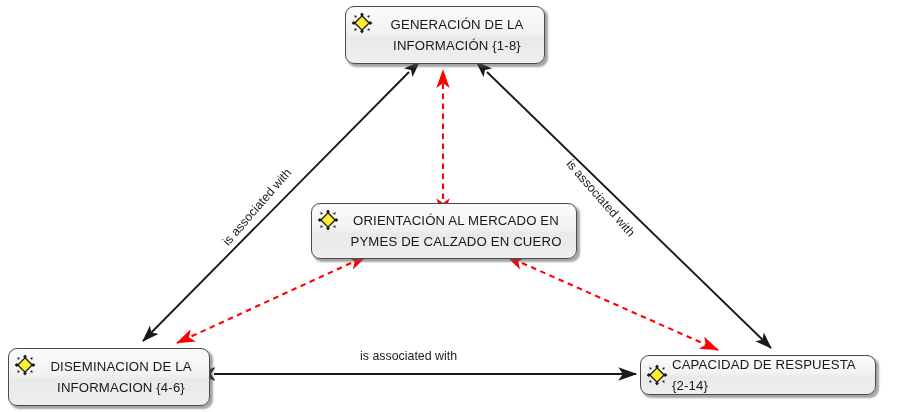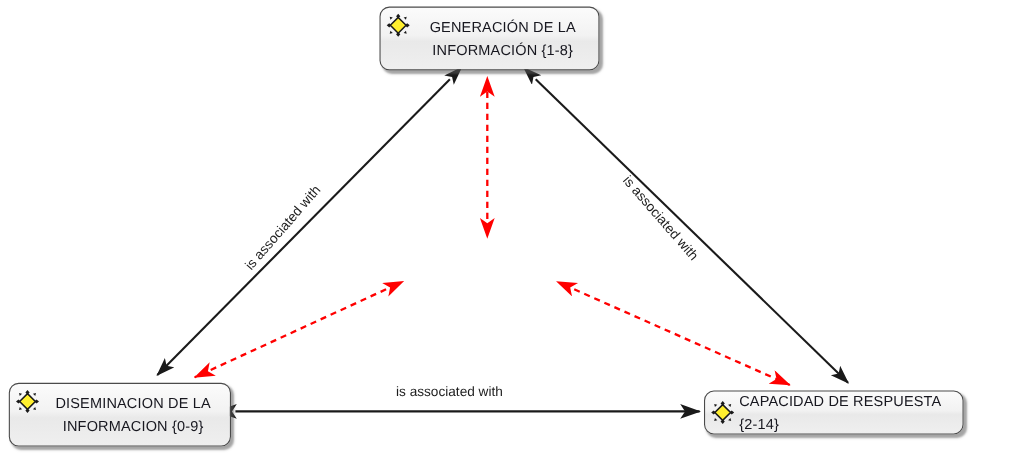--- a/index.html
+++ b/index.html
@@ -120,37 +120,54 @@
         <path d="M20.4 3.6 L19.7 6.6 L17.4 4.3 Z"></path>
         <path d="M3.6 20.4 L4.3 17.4 L6.6 19.7 Z"></path>
         <path d="M20.4 20.4 L17.4 19.7 L19.7 17.4 Z"></path>
       </g>
       <path d="M12 4.2 L19.8 12 L12 19.8 L4.2 12 Z" fill="#ffef2e" stroke="#1a1a1a" stroke-width="1.5"></path>
     </svg>
     <div class="node-label">GENERACIÓN DE LA
 INFORMACIÓN {1-8}</div>
   </div>
 
+  <div class="node" style="left:311px; top:203px; width:266px; height:56px;">
+    <svg class="node-icon" viewBox="0 0 24 24">
+      <g fill="#1a1a1a">
+        <path d="M12 0.6 L14.1 3.1 L12 5.3 L9.9 3.1 Z"></path>
+        <path d="M12 18.7 L14.1 20.9 L12 23.4 L9.9 20.9 Z"></path>
+        <path d="M0.6 12 L3.1 9.9 L5.3 12 L3.1 14.1 Z"></path>
+        <path d="M18.7 12 L20.9 9.9 L23.4 12 L20.9 14.1 Z"></path>
+        <path d="M3.6 3.6 L6.6 4.3 L4.3 6.6 Z"></path>
+        <path d="M20.4 3.6 L19.7 6.6 L17.4 4.3 Z"></path>
+        <path d="M3.6 20.4 L4.3 17.4 L6.6 19.7 Z"></path>
+        <path d="M20.4 20.4 L17.4 19.7 L19.7 17.4 Z"></path>
+      </g>
+      <path d="M12 4.2 L19.8 12 L12 19.8 L4.2 12 Z" fill="#ffef2e" stroke="#1a1a1a" stroke-width="1.5"></path>
+    </svg>
+    <div class="node-label">ORIENTACIÓN AL MERCADO EN
+PYMES DE CALZADO EN CUERO</div>
+  </div>
 
   <div class="node" style="left:8px; top:348px; width:202px; height:58px;">
     <svg class="node-icon" viewBox="0 0 24 24">
       <g fill="#1a1a1a">
         <path d="M12 0.6 L14.1 3.1 L12 5.3 L9.9 3.1 Z"></path>
         <path d="M12 18.7 L14.1 20.9 L12 23.4 L9.9 20.9 Z"></path>
         <path d="M0.6 12 L3.1 9.9 L5.3 12 L3.1 14.1 Z"></path>
         <path d="M18.7 12 L20.9 9.9 L23.4 12 L20.9 14.1 Z"></path>
         <path d="M3.6 3.6 L6.6 4.3 L4.3 6.6 Z"></path>
         <path d="M20.4 3.6 L19.7 6.6 L17.4 4.3 Z"></path>
         <path d="M3.6 20.4 L4.3 17.4 L6.6 19.7 Z"></path>
         <path d="M20.4 20.4 L17.4 19.7 L19.7 17.4 Z"></path>
       </g>
       <path d="M12 4.2 L19.8 12 L12 19.8 L4.2 12 Z" fill="#ffef2e" stroke="#1a1a1a" stroke-width="1.5"></path>
     </svg>
     <div class="node-label">DISEMINACION DE LA
-INFORMACION {0-9}</div>
+INFORMACION {4-6}</div>
   </div>
 
   <div class="node" style="left:640px; top:355px; width:236px; height:40px;">
     <svg class="node-icon" viewBox="0 0 24 24" style="align-self:center; margin-top:0;">
       <g fill="#1a1a1a">
         <path d="M12 0.6 L14.1 3.1 L12 5.3 L9.9 3.1 Z"></path>
         <path d="M12 18.7 L14.1 20.9 L12 23.4 L9.9 20.9 Z"></path>
         <path d="M0.6 12 L3.1 9.9 L5.3 12 L3.1 14.1 Z"></path>
         <path d="M18.7 12 L20.9 9.9 L23.4 12 L20.9 14.1 Z"></path>
         <path d="M3.6 3.6 L6.6 4.3 L4.3 6.6 Z"></path>

